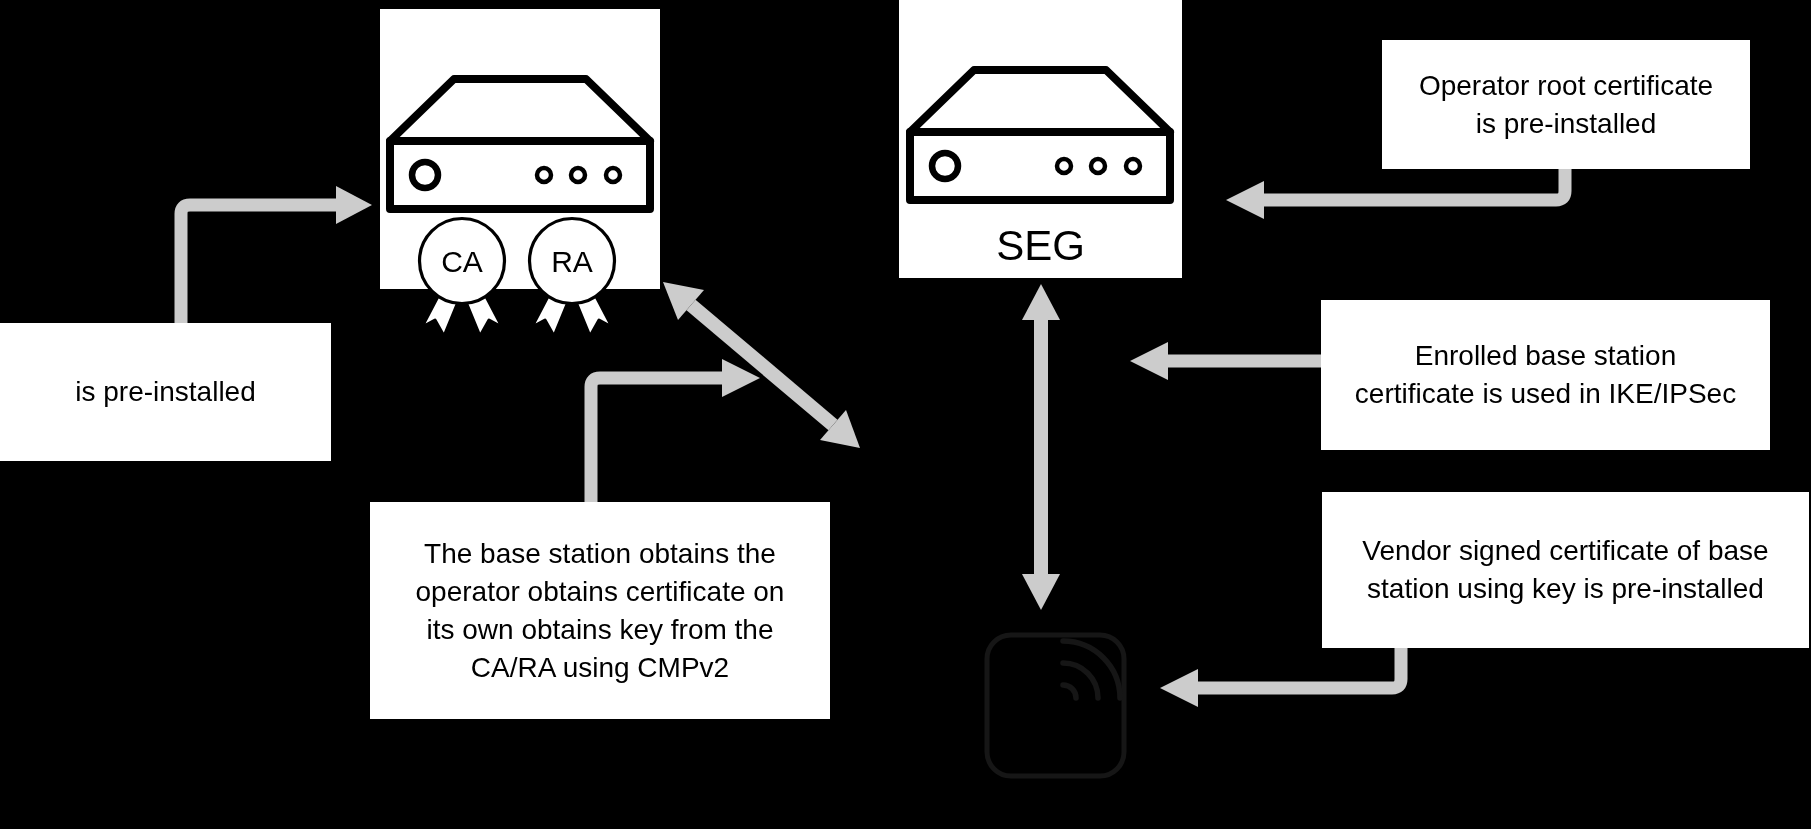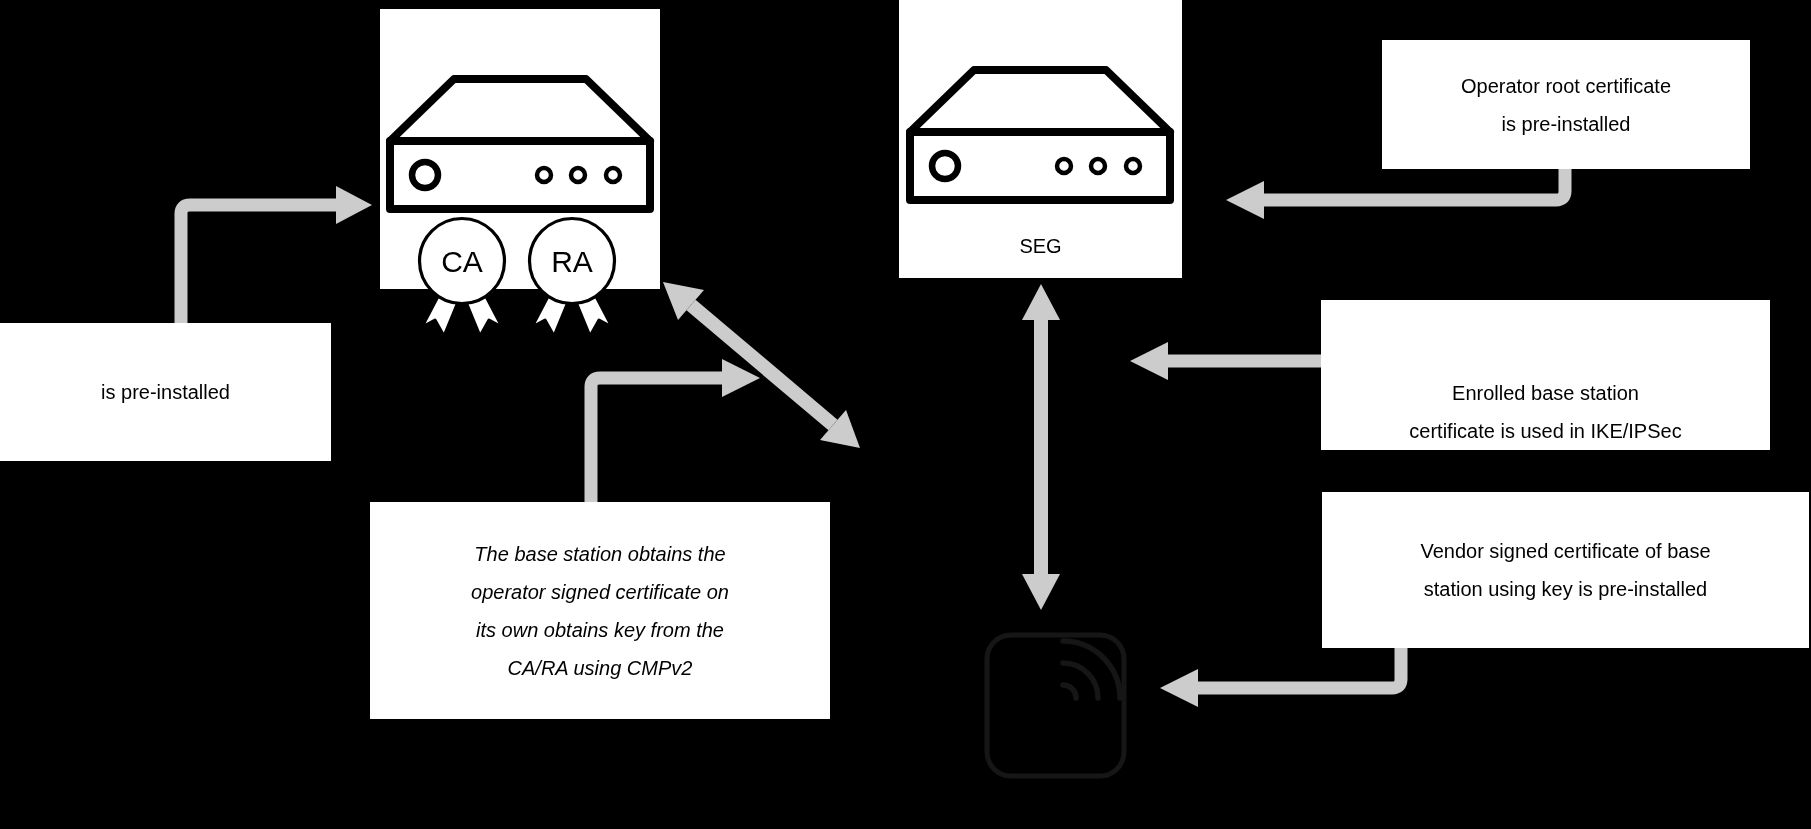--- a/index.html
+++ b/index.html
@@ -17,32 +17,32 @@
     font-family:"Liberation Sans",sans-serif;
     overflow:hidden;
   }
   #arrow-layer{position:absolute;left:0;top:0;width:1811px;height:829px;pointer-events:none;}
   .arrow-shaft{stroke:var(--arrow-color);fill:none;}
   .arrow-head{fill:var(--arrow-color);stroke:none;}
   .node{position:absolute;background:var(--box-bg);}
   .callout{
     position:absolute;background:var(--box-bg);color:var(--text-color);
     display:flex;flex-direction:column;justify-content:center;align-items:center;
-    font-size:20px;line-height:38px;text-align:center;white-space:nowrap;
+    font-size:28px;line-height:38px;text-align:center;white-space:nowrap;
   }
   .server-svg{position:absolute;left:0;top:62px;}
   .server-shape{fill:var(--box-bg);stroke:var(--icon-stroke);stroke-linejoin:round;}
   .seal-svg{position:absolute;top:204px;overflow:visible;}
   .seal-shape{fill:var(--box-bg);stroke:var(--icon-stroke);stroke-linejoin:round;}
   .seal-text{font:30px "Liberation Sans",sans-serif;fill:var(--text-color);text-anchor:middle;}
   .seal-ca{left:34px;}
   .seal-ra{left:144px;}
   .seg-label{
     position:absolute;left:0;right:0;top:228px;
-    font-size:20px;line-height:36px;text-align:center;color:var(--text-color);
+    font-size:42px;line-height:36px;text-align:center;color:var(--text-color);
   }
   #base-station{position:absolute;left:983px;top:631px;}
   .bs-shape{fill:none;stroke:var(--base-station-stroke);stroke-linecap:round;}
 </style>
 </head>
 <body>
 
 <div id="canvas">
 
   <svg id="arrow-layer" viewBox="0 0 1811 829">
@@ -122,30 +122,30 @@
 
   <div class="callout" style="left:0;top:323px;width:331px;height:138px;">
     <div>is pre-installed</div>
   </div>
 
   <div class="callout" style="left:1382px;top:40px;width:368px;height:129px;">
     <div>Operator root certificate</div>
     <div>is pre-installed</div>
   </div>
 
-  <div class="callout" style="left:1321px;top:300px;width:449px;height:150px;justify-content:flex-end;">
+  <div class="callout" style="left:1321px;top:300px;width:449px;height:150px;">
     <div>Enrolled base station</div>
     <div>certificate is used in IKE/IPSec</div>
   </div>
 
   <div class="callout" style="left:1322px;top:492px;width:487px;height:156px;">
     <div>Vendor signed certificate of base</div>
     <div>station using key is pre-installed</div>
   </div>
 
-  <div class="callout" style="left:370px;top:502px;width:460px;height:217px;font-style:italic;">
+  <div class="callout" style="left:370px;top:502px;width:460px;height:217px;">
     <div>The base station obtains the</div>
-    <div>operator signed certificate on</div>
+    <div>operator obtains certificate on</div>
     <div>its own obtains key from the</div>
     <div>CA/RA using CMPv2</div>
   </div>
 
 </div>
 
 </body></html>

